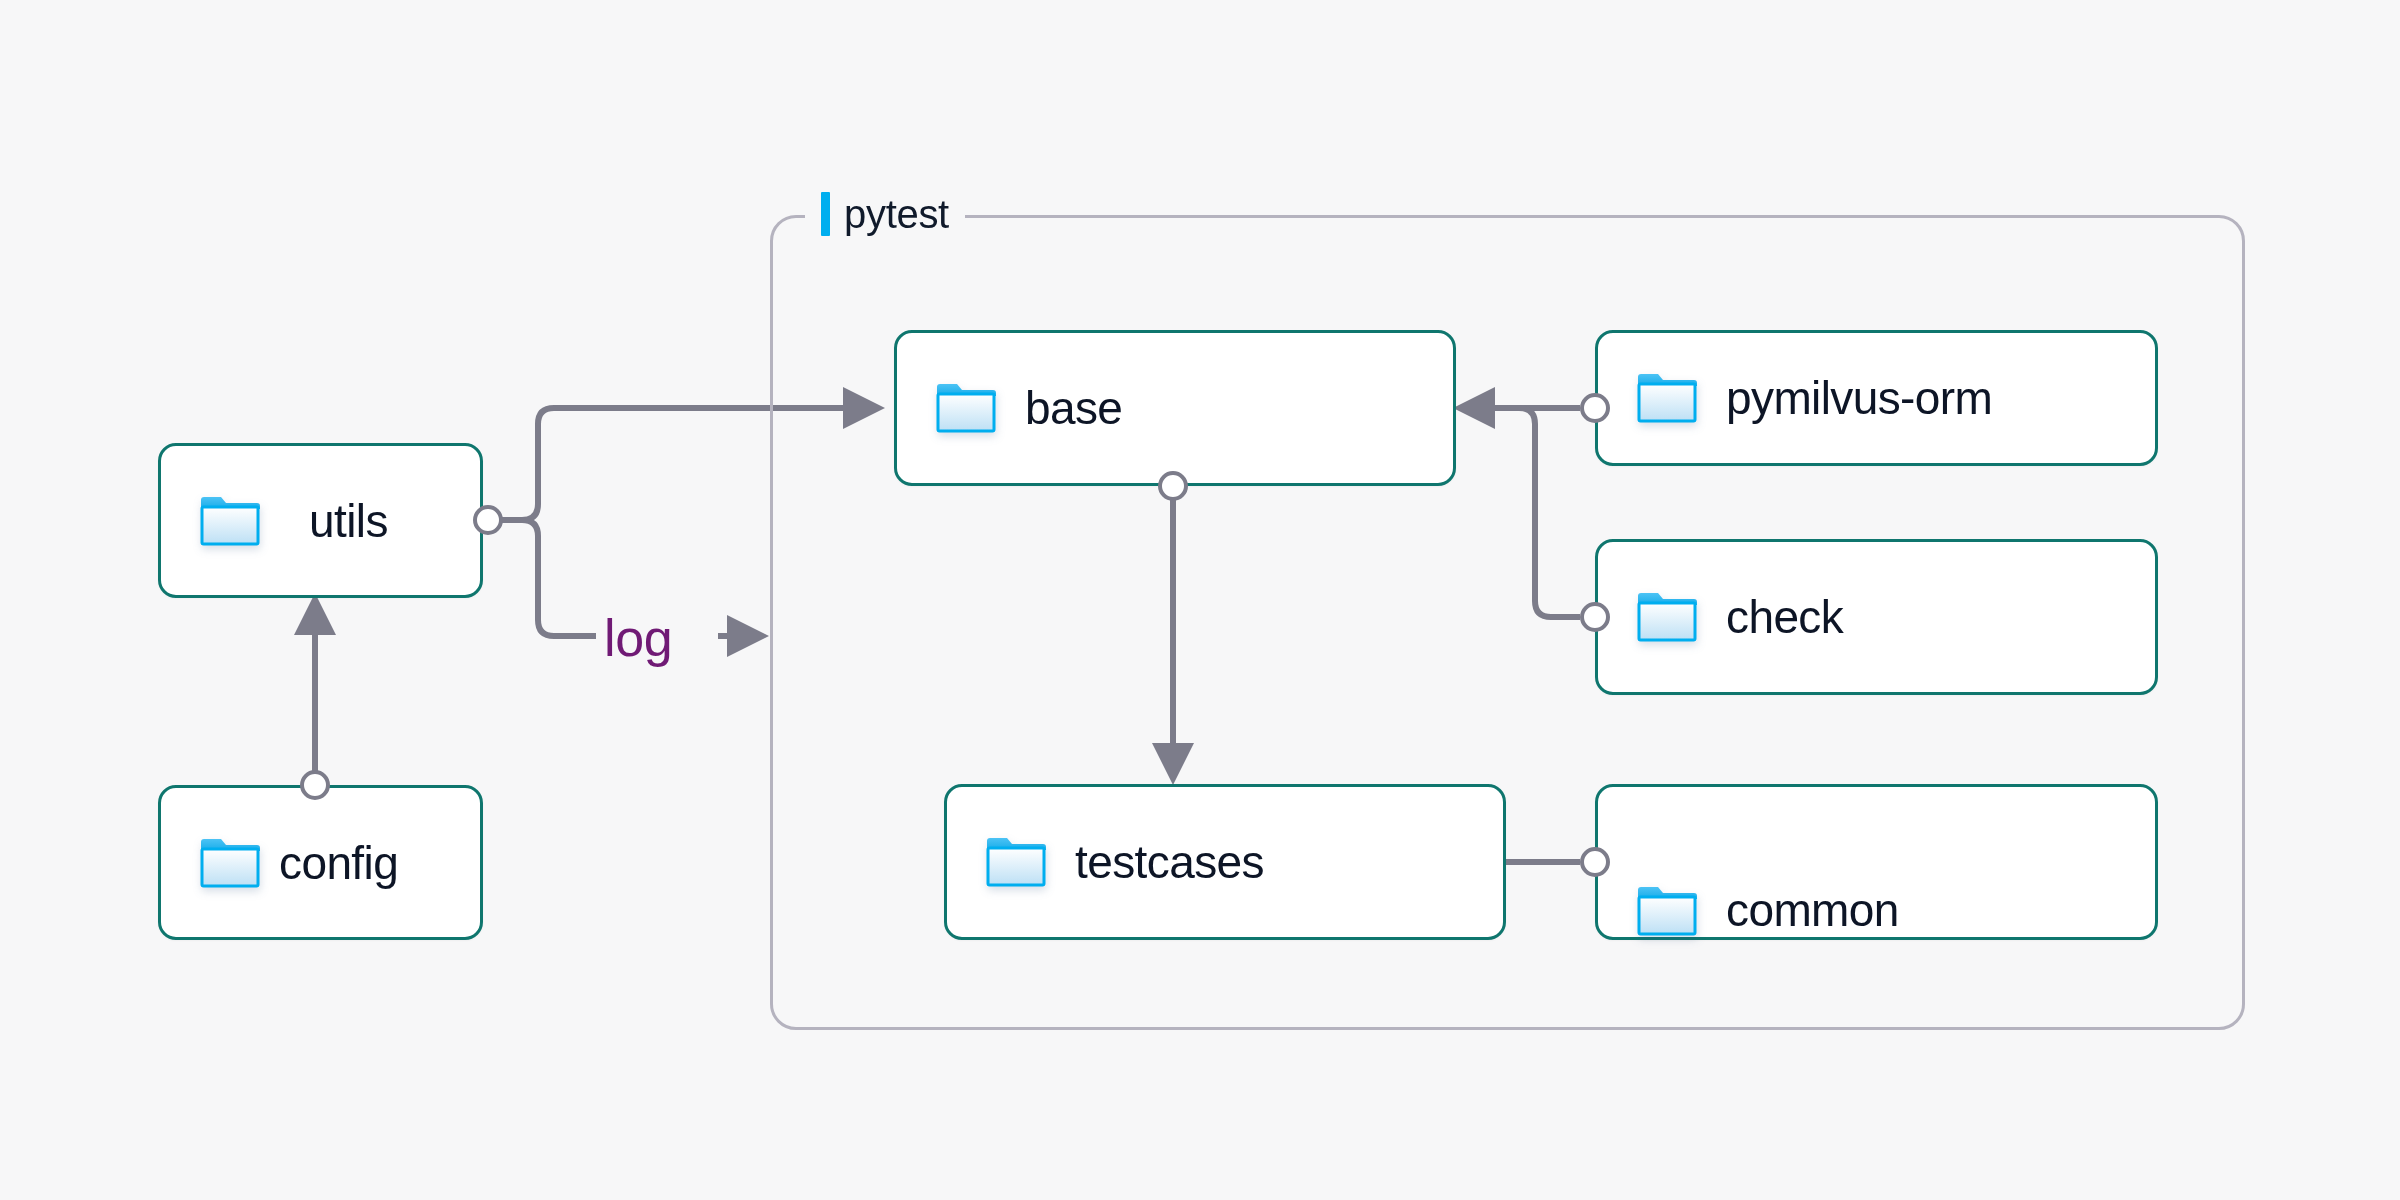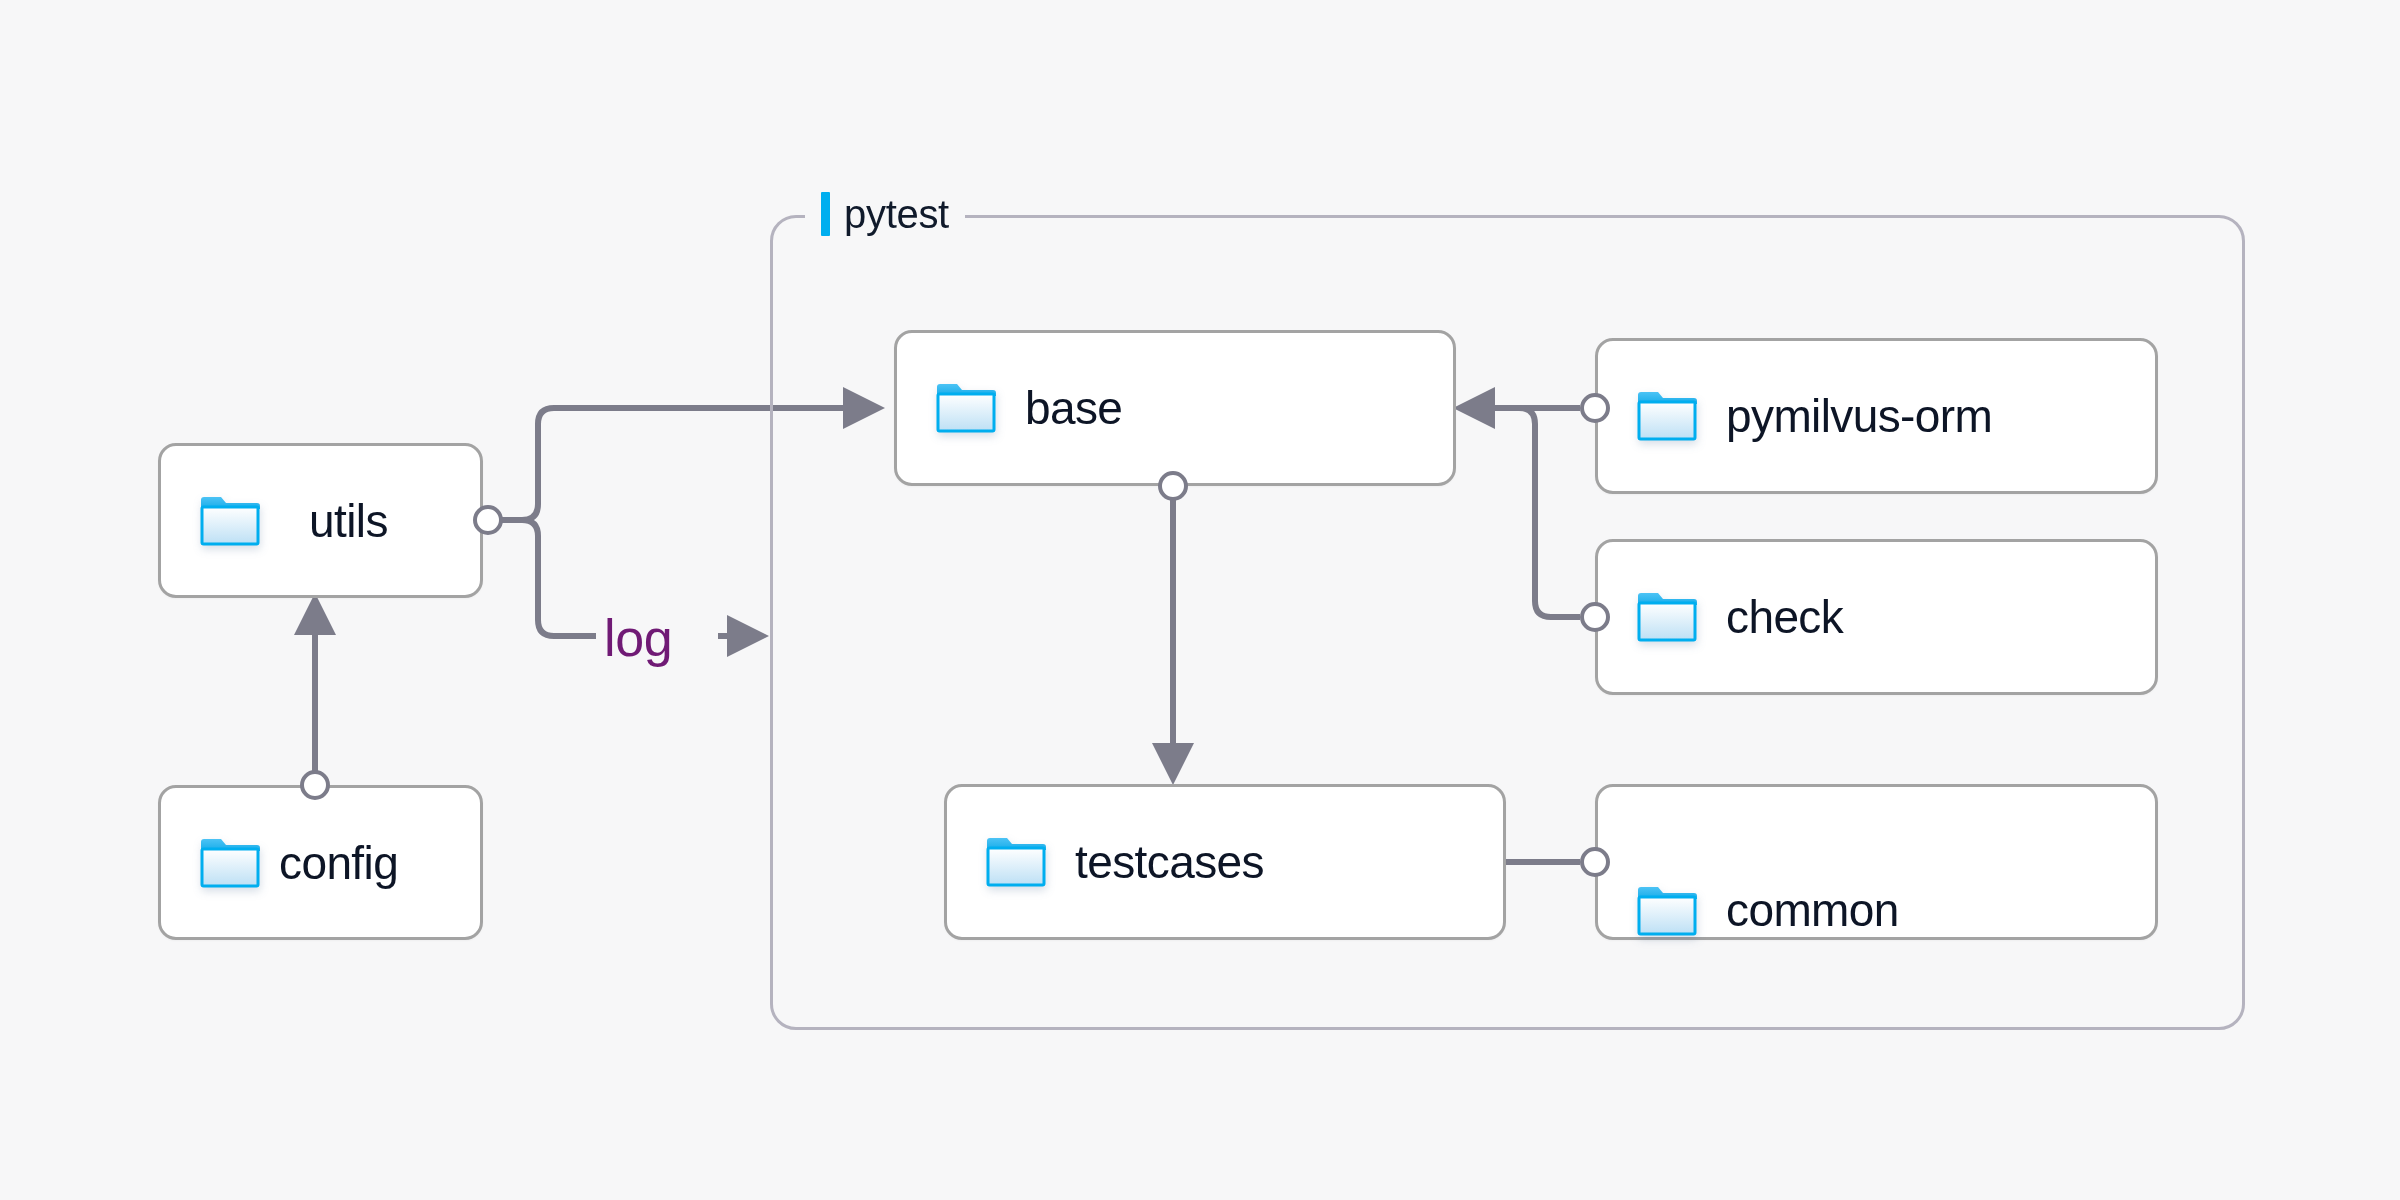--- a/index.html
+++ b/index.html
@@ -53,21 +53,21 @@
     color: #101a2b;
     letter-spacing: -0.3px;
     white-space: nowrap;
   }
 
   
   .node {
     position: absolute;
     box-sizing: border-box;
     background: #ffffff;
-    border: 3px solid #a3a3a3;
+    border: 3px solid #0f766e;
     border-radius: 18px;
     display: flex;
     align-items: center;
     padding-left: 38px;
     gap: 28px;
     box-shadow: 0 1px 2px rgba(20,22,40,0.035);
   }
   .node-label {
     font-size: 46px;
     color: #0d1526;
@@ -205,21 +205,21 @@
   <div class="node" style="left:944px; top:784px; width:562px; height:156px;">
     <span class="folder-icon">
       <svg viewBox="0 0 62 52" xmlns="http://www.w3.org/2000/svg">
         <path d="M2 10 L2 5 Q2 2 5 2 L22 2 L27 8 L58 8 Q61 8 61 11 L61 14 L2 14 Z" fill="url(#folderTab)"></path>
         <rect x="3" y="12" width="56" height="37" rx="1.5" fill="url(#folderGrad)" stroke="#00AEEF" stroke-width="3"></rect>
       </svg>
     </span>
     <span class="node-label">testcases</span>
   </div>
 
-  <div class="node" style="left:1595px; top:330px; width:563px; height:156px;margin-top:8px;">
+  <div class="node" style="left:1595px; top:330px; width:563px; height:136px;">
     <span class="folder-icon">
       <svg viewBox="0 0 62 52" xmlns="http://www.w3.org/2000/svg">
         <path d="M2 10 L2 5 Q2 2 5 2 L22 2 L27 8 L58 8 Q61 8 61 11 L61 14 L2 14 Z" fill="url(#folderTab)"></path>
         <rect x="3" y="12" width="56" height="37" rx="1.5" fill="url(#folderGrad)" stroke="#00AEEF" stroke-width="3"></rect>
       </svg>
     </span>
     <span class="node-label">pymilvus-orm</span>
   </div>
   <div class="port" style="left:1580px; top:393px;"></div>
 

